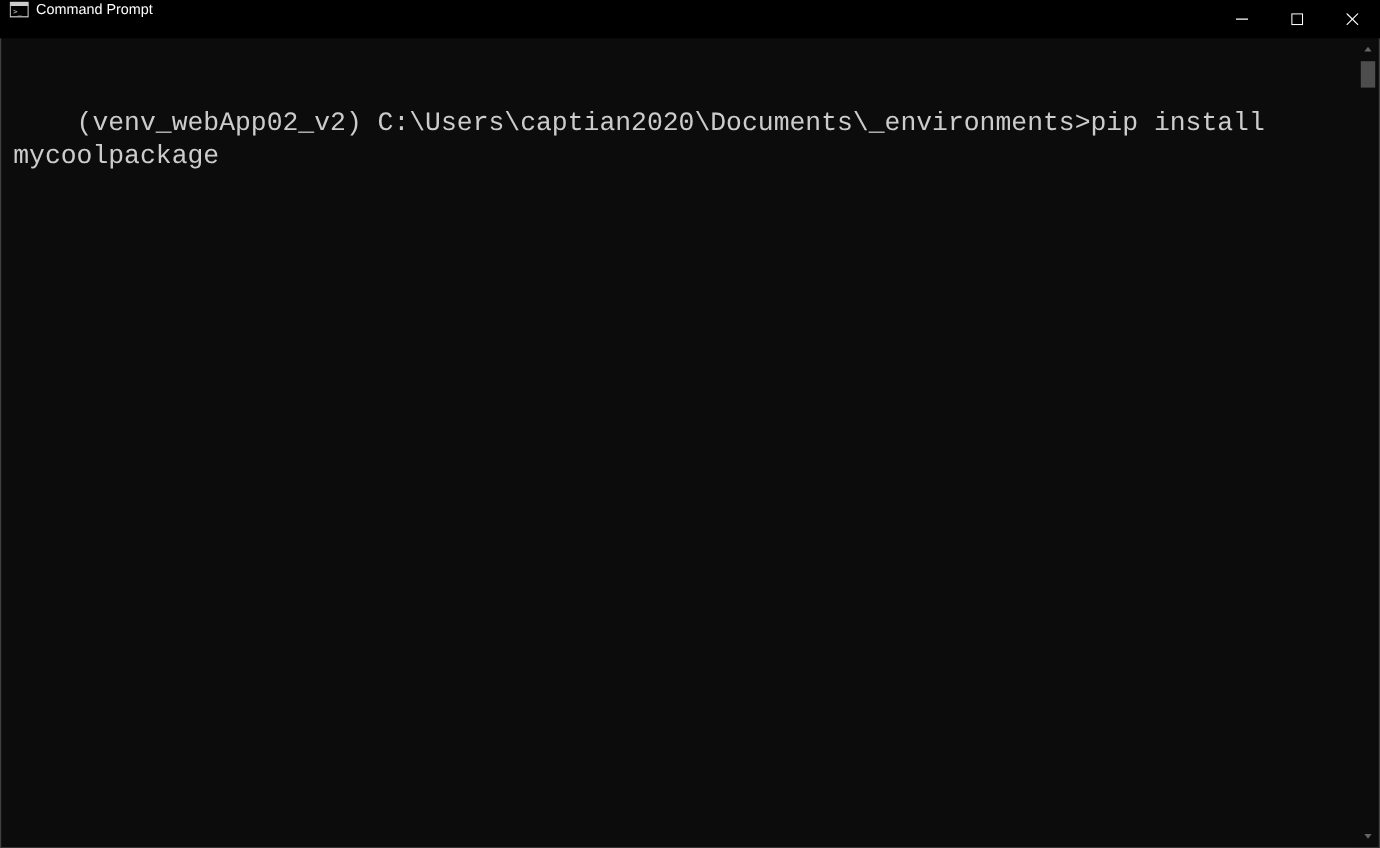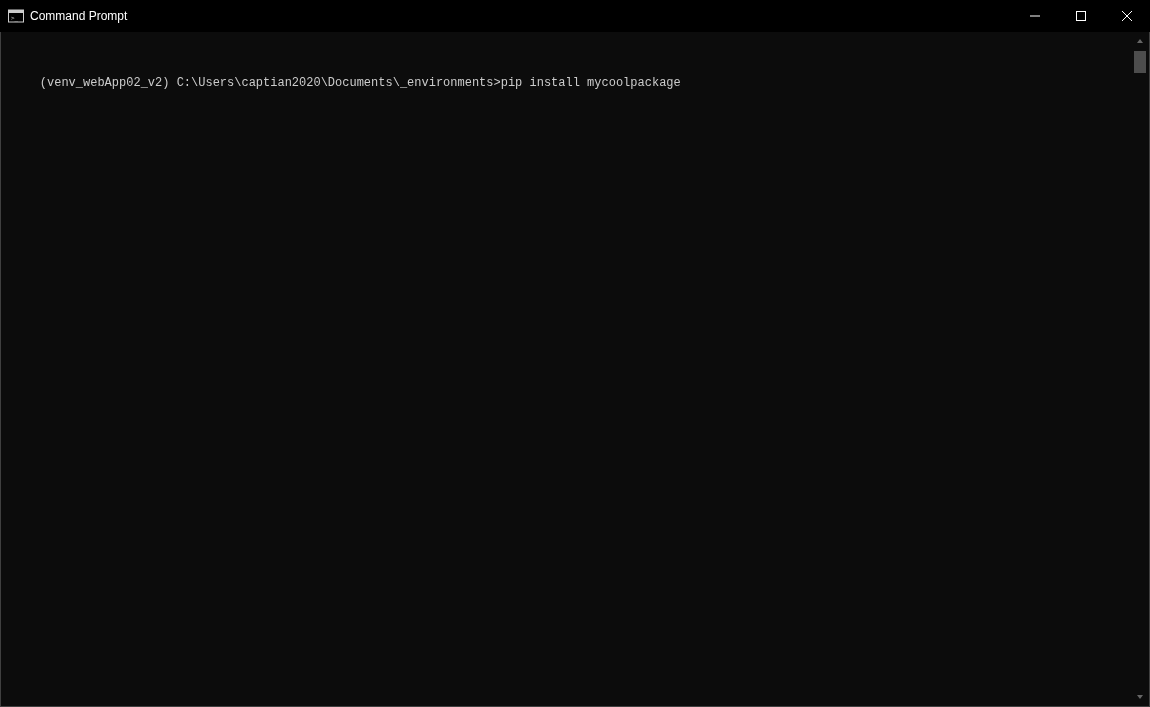--- a/index.html
+++ b/index.html
@@ -12,21 +12,21 @@
       height: 707px;
       background: #0c0c0c;
       font-family: Consolas, 'Courier New', monospace;
       overflow: hidden;
       position: relative;
     }
     .titlebar {
       height: 32px;
       background: #000000;
       display: flex;
-      align-items: center;
+      align-items: flex-start;
       justify-content: space-between;
       padding-left: 8px;
       color: #ffffff;
       font-family: 'Segoe UI', Tahoma, sans-serif;
       font-size: 12px;
     }
     .titlebar-left {
       display: flex;
       align-items: center;
       gap: 6px;
@@ -61,21 +61,21 @@
       left: 0;
       right: 0;
       bottom: 0;
       background: #0c0c0c;
       border: 1px solid #404040;
       border-top: none;
     }
     .terminal-content {
       padding: 28px 10px 0 10px;
       color: #cccccc;
-      font-size: 12px;
+      font-size: 22px;
       line-height: 1.3;
       white-space: pre-wrap;
       font-family: Consolas, 'Courier New', monospace;
       height: 100%;
       overflow: hidden;
     }
     .scrollbar-track {
       position: absolute;
       right: 1px;
       top: 1px;

